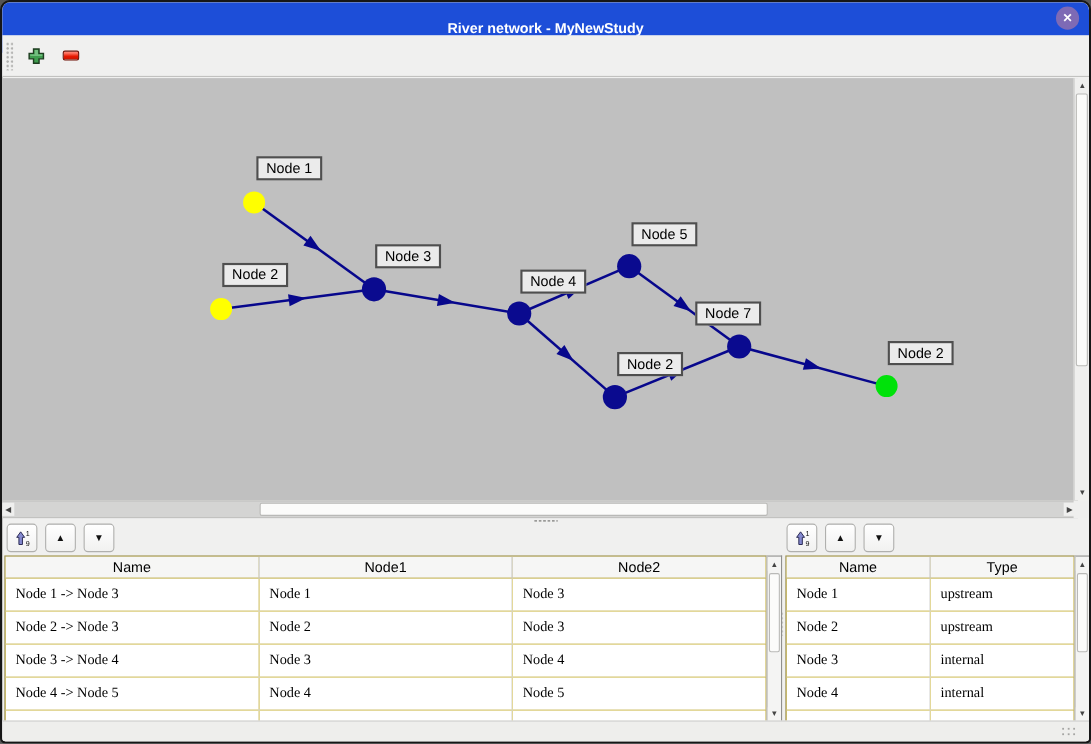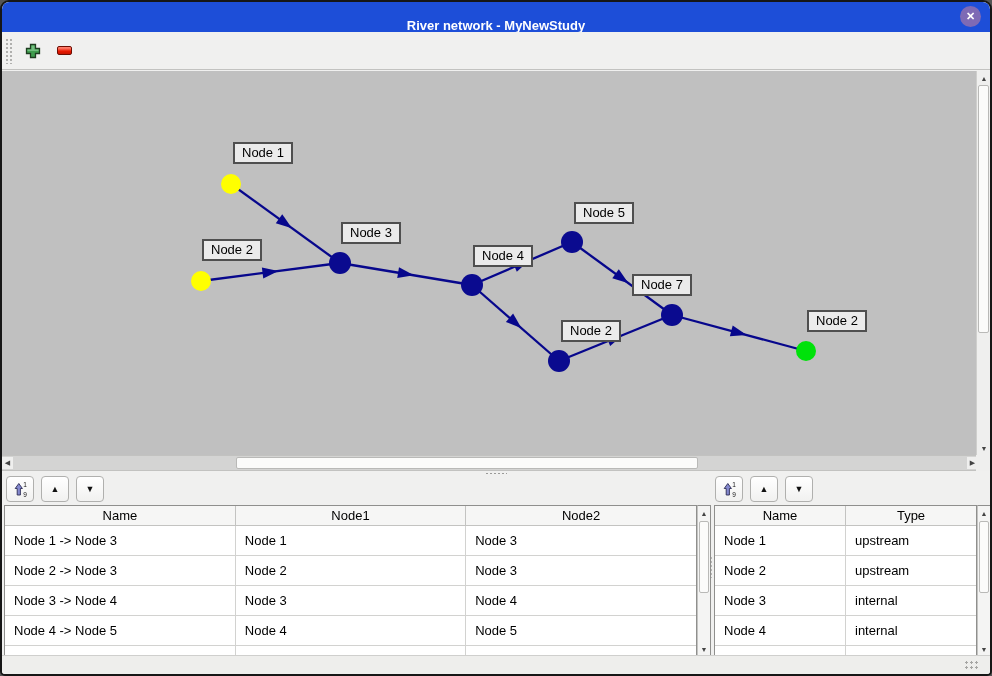--- a/index.html
+++ b/index.html
@@ -61,21 +61,21 @@
 
   .tablewrap { position:absolute; top:503px; height:152px; background:#fde047;
                border:1px solid #8f8f8d; overflow:hidden; }
   .tw-left  { left:2px;  width:693px; }
   .tw-right { left:712px; width:263px; }
   table { border-collapse:collapse; table-layout:fixed; width:100%; font-size:13px; color:#000; }
   thead th { background:#f6f6f5; font-weight:normal; text-align:center; height:19px;
              border:1px solid #c3c3c1; border-top:none; padding:0 4px; }
   thead th:first-child { border-left:none; } thead th:last-child { border-right:none; }
   tbody td { height:30px; border:1px solid #d2d2d0; padding:0 9px; background:#ffffff;
-             white-space:nowrap; overflow:hidden; }
+             white-space:nowrap; overflow:hidden;font-family:Liberation Serif, serif; }
   tbody td:first-child { border-left:none; } tbody td:last-child { border-right:none; }
 
   .tbl-vscroll { position:absolute; top:503px; width:14px; height:152px; background:#f4f4f3;
                  border:1px solid #8f8f8d; border-left:1px solid #c3c3c1; }
   .tv-left { left:695px; } .tv-right { left:975px; }
   .tbl-vscroll .sb-arrow { width:12px; height:12px; left:0; background:#f4f4f3; }
 
   
   .statusbar { position:absolute; left:0; bottom:0; width:100%; height:19px; background:#eeeeec;
                border-top:1px solid #cfcfcd; }

